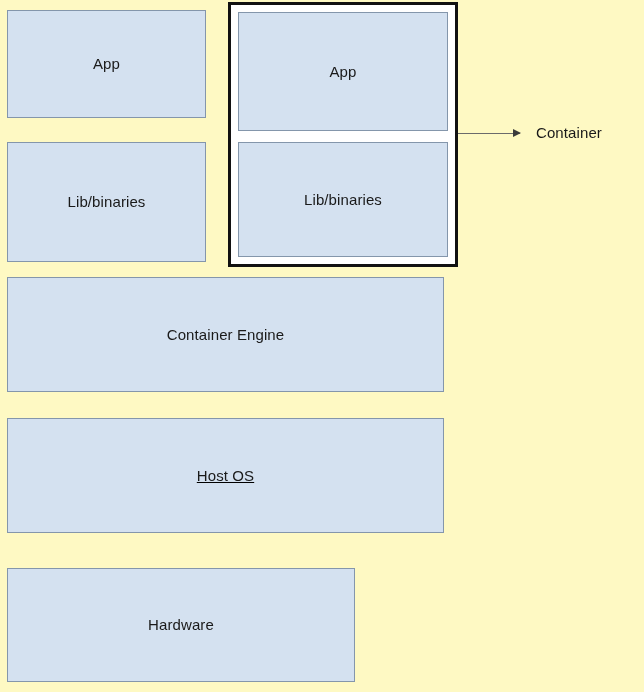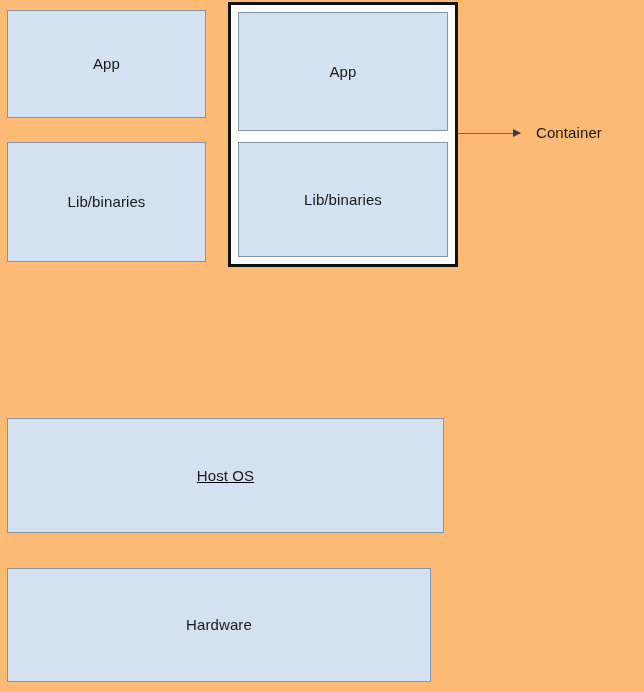--- a/index.html
+++ b/index.html
@@ -7,21 +7,21 @@
     padding: 0;
     background: #ffffff;
   }
   body {
     font-family: "Liberation Sans", sans-serif;
   }
   #canvas {
     position: relative;
     width: 644px;
     height: 692px;
-    background: #fdba74;
+    background: #fef9c3;
     overflow: hidden;
   }
   .node {
     position: absolute;
     background: #d4e1f0;
     border: 1px solid #8496ab;
     box-sizing: border-box;
     display: flex;
     align-items: center;
     justify-content: center;
@@ -80,22 +80,25 @@
     </div>
     <div class="node" style="left:7px; top:137px; width:210px; height:115px;">
       <span class="node-label">Lib/binaries</span>
     </div>
   </div>
 
   <div class="edge-line" style="left:458px; top:133px; width:62px;"></div>
   <div class="edge-arrowhead" style="left:513px; top:129px;"></div>
   <div class="edge-label" style="left:536px; top:124px;text-align:center;">Container</div>
 
+  <div class="node" style="left:7px; top:277px; width:437px; height:115px;">
+    <span class="node-label">Container Engine</span>
+  </div>
 
   <div class="node" style="left:7px; top:418px; width:437px; height:115px;text-decoration:underline;">
     <span class="node-label">Host OS</span>
   </div>
 
-  <div class="node" style="left:7px; top:568px; width:424px; height:114px;">
+  <div class="node" style="left:7px; top:568px; width:348px; height:114px;">
     <span class="node-label">Hardware</span>
   </div>
 
 </div>
 
 </body></html>

